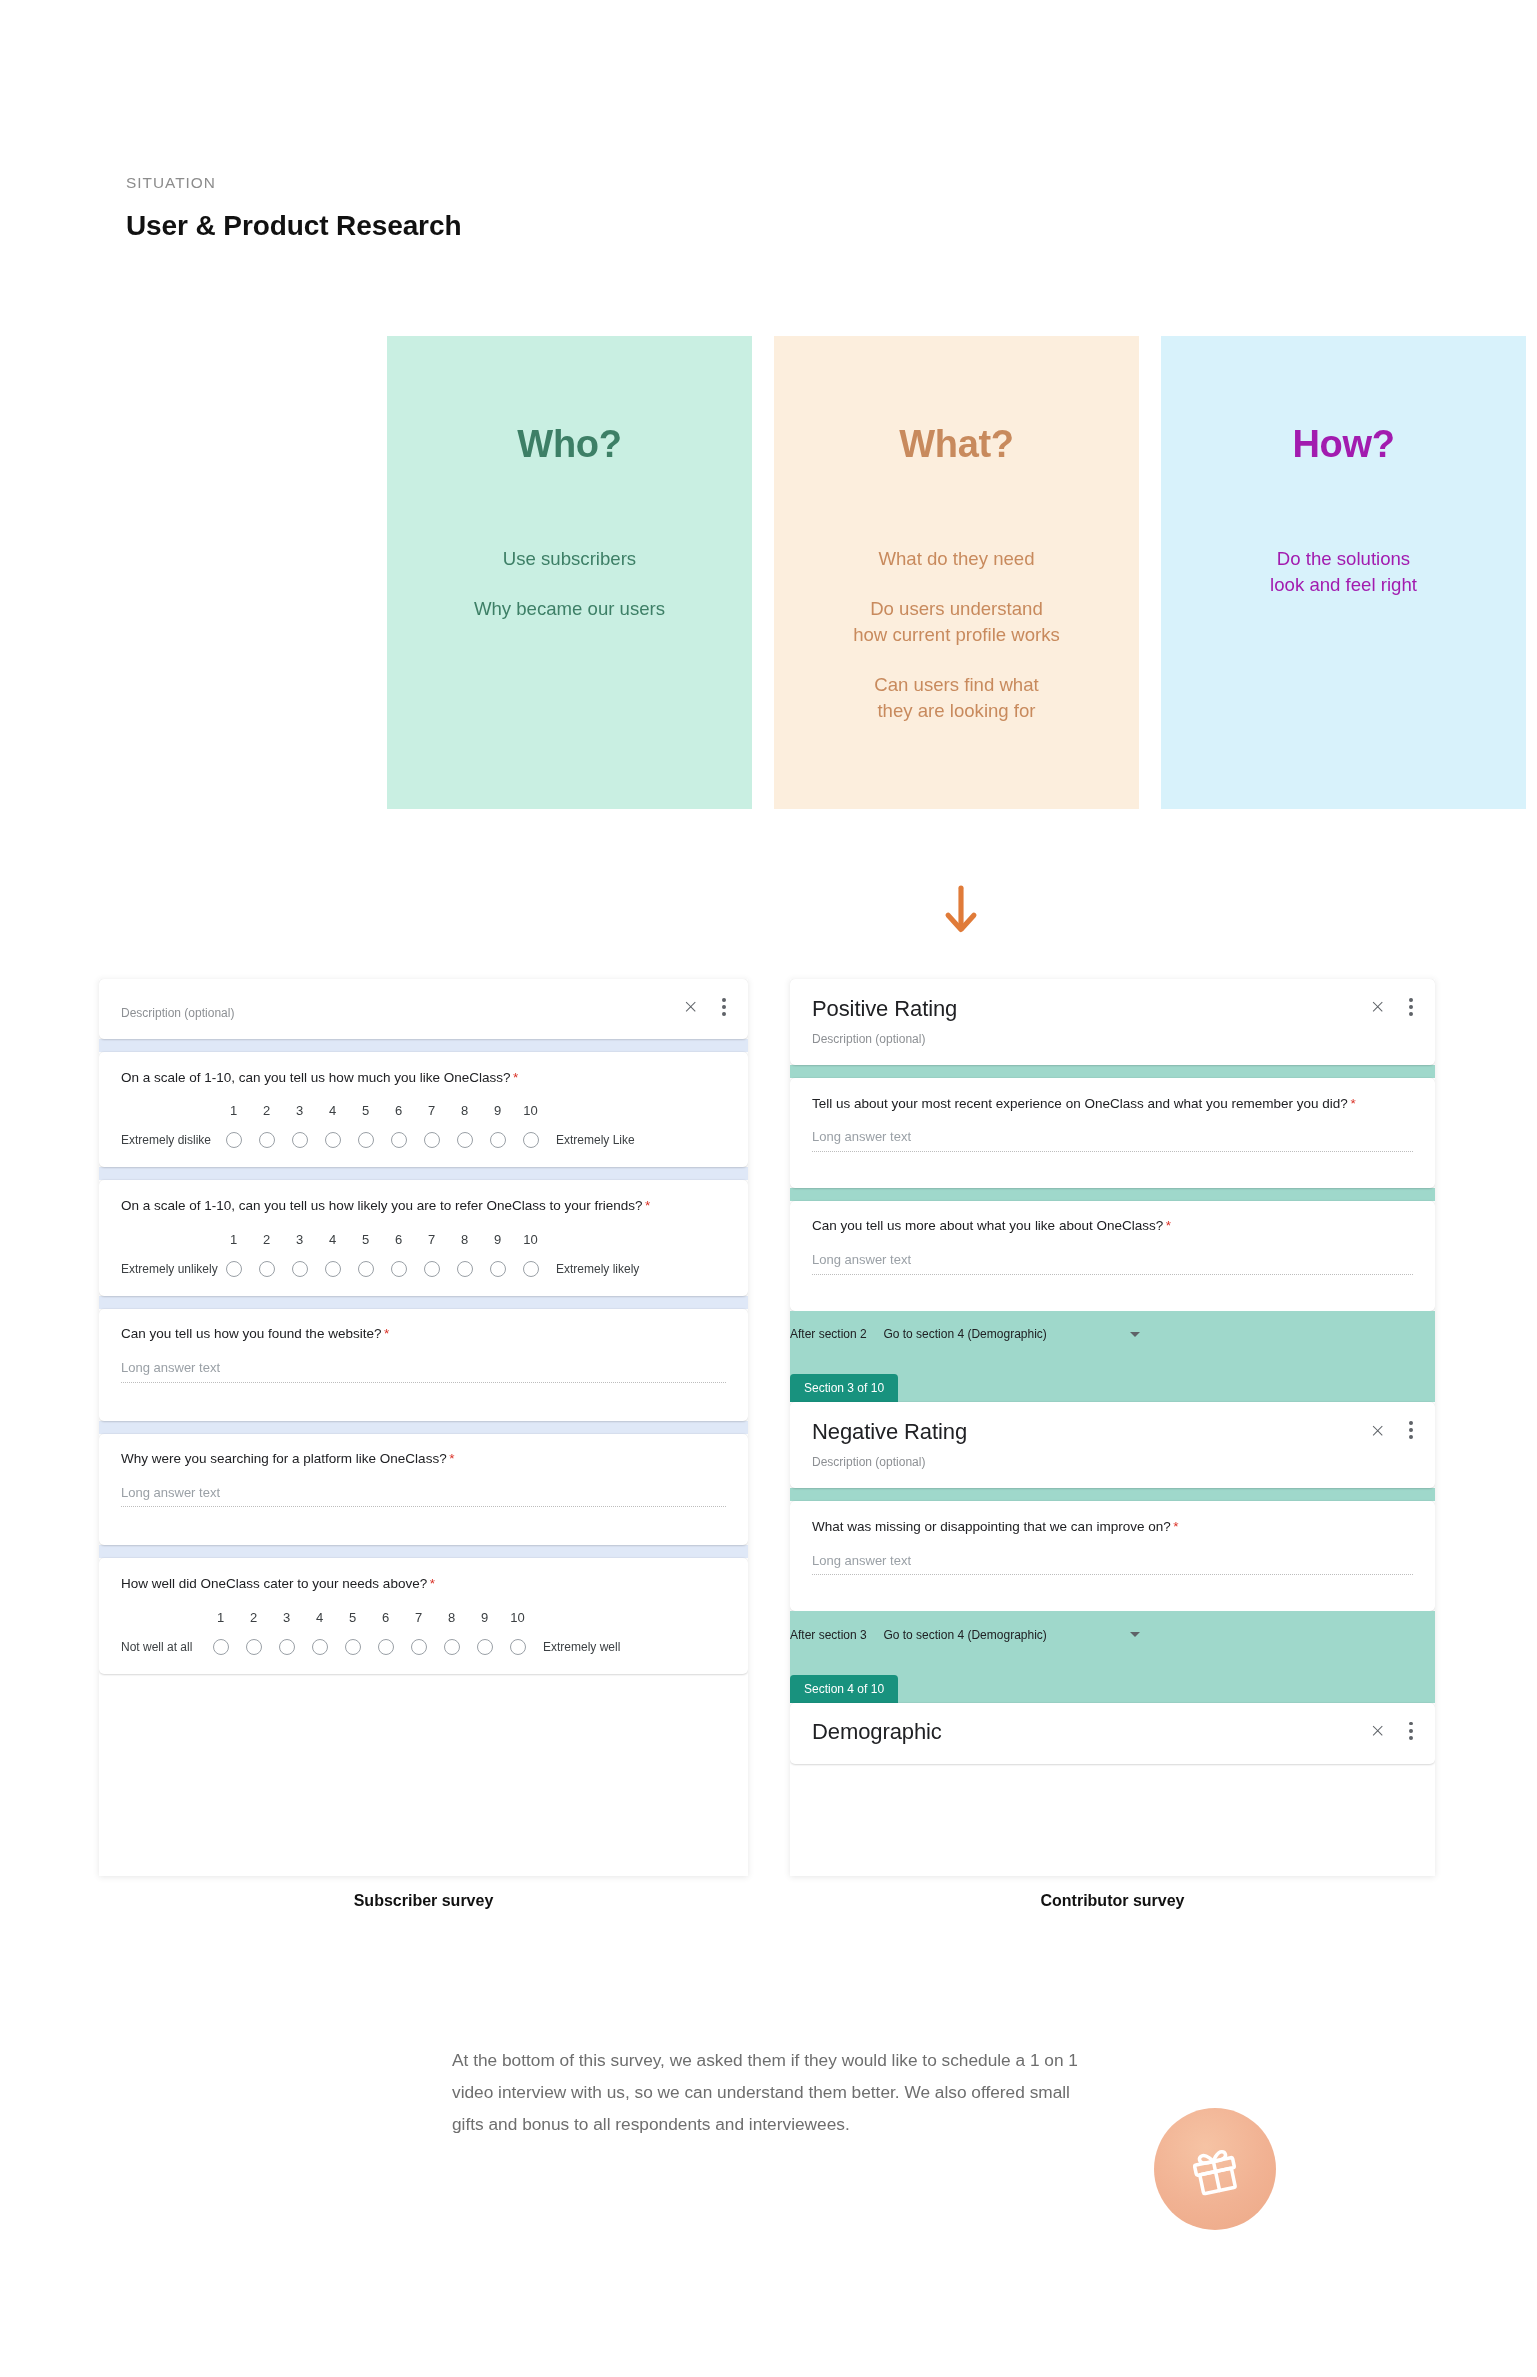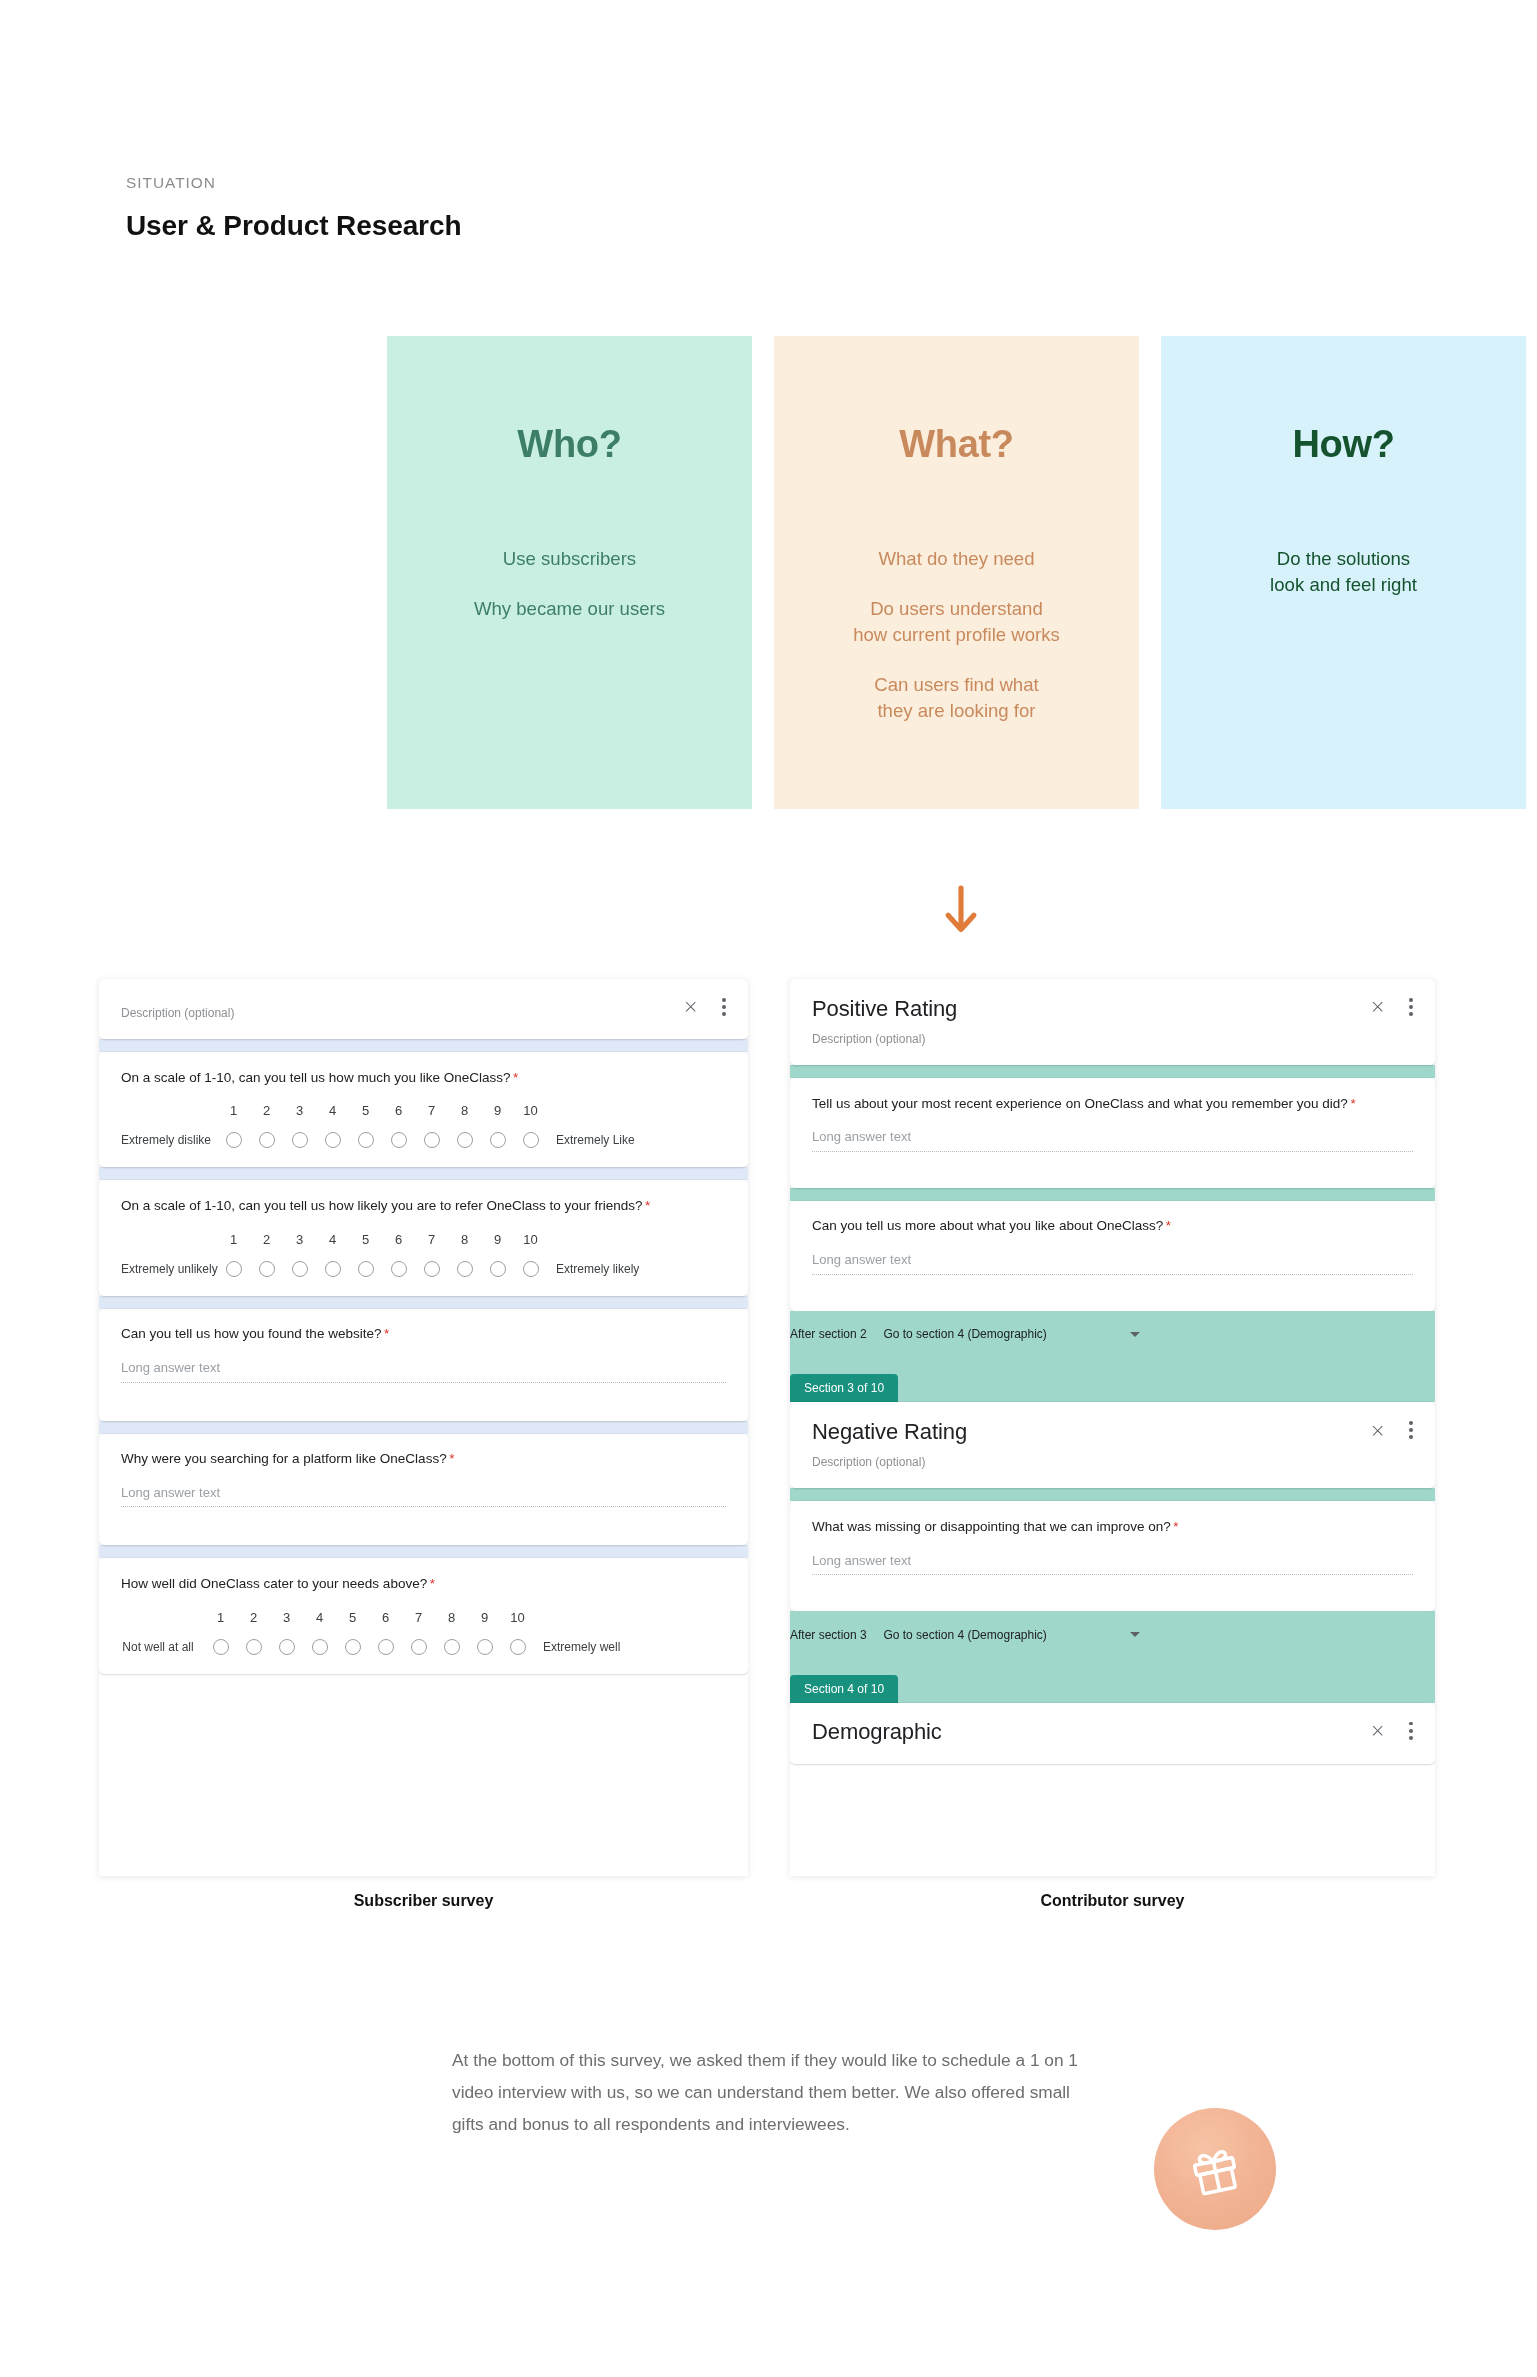--- a/index.html
+++ b/index.html
@@ -38,21 +38,21 @@
   .card h2 {
     margin-top: 87px; font-size: 38px; font-weight: 700; letter-spacing: -0.3px;
   }
   .card .lines { margin-top: 36px; width: 100%; text-align: center; }
   .card .ln {
     font-size: 18.6px; line-height: 26px; font-weight: 500; margin-bottom: 24px;
   }
   .card .ln:last-child { margin-bottom: 0; }
   .c1 h2, .c1 .ln { color: #3d7f66; }
   .c2 h2, .c2 .ln { color: #c88a5d; }
-  .c3 h2, .c3 .ln { color: #14532d; }
+  .c3 h2, .c3 .ln { color: #a21caf; }
 
   
   .arrow-wrap { position: absolute; left: 939px; top: 883px; width: 44px; height: 58px; }
 
   
   .panel { position: absolute; }
   .panel-left  { left: 99px;  top: 979px; width: 649px; height: 897px; }
   .panel-right { left: 790px; top: 979px; width: 645px; height: 897px; }
 
   .gform {
@@ -89,21 +89,21 @@
   .longans { margin-top: 16.7px; }
   .longans .ph { font-size: 13px; color: #9aa0a6; }
   .longans .rule { margin-top: 6.4px; height: 0; border-bottom: 0.6px dotted #bdbdbd; }
 
   
   .scale { margin-top: 16.7px; }
   .scale .nums { display: flex; margin-left: 96px; }
   .scale .nums span { width: 33px; text-align: center; font-size: 13px; color: #3c4043; }
   .scale .row { display: flex; align-items: center; margin-top: 14px; }
   .scale .lab { font-size: 12px; color: #3c4043; white-space: nowrap; }
-  .scale .lab.l { width: 96px; text-align: center; padding-right: 9px; }
+  .scale .lab.l { width: 96px; text-align: left; padding-right: 9px; }
   .scale .lab.r { padding-left: 9px; }
   .scale .radios { display: flex; }
   .scale .radios i {
     width: 33px; display: flex; justify-content: center;
   }
   .scale .radios i:before {
     content: ""; width: 14px; height: 14px; border: 1.3px solid #9aa0a6; border-radius: 50%; display: block;
   }
 
   

